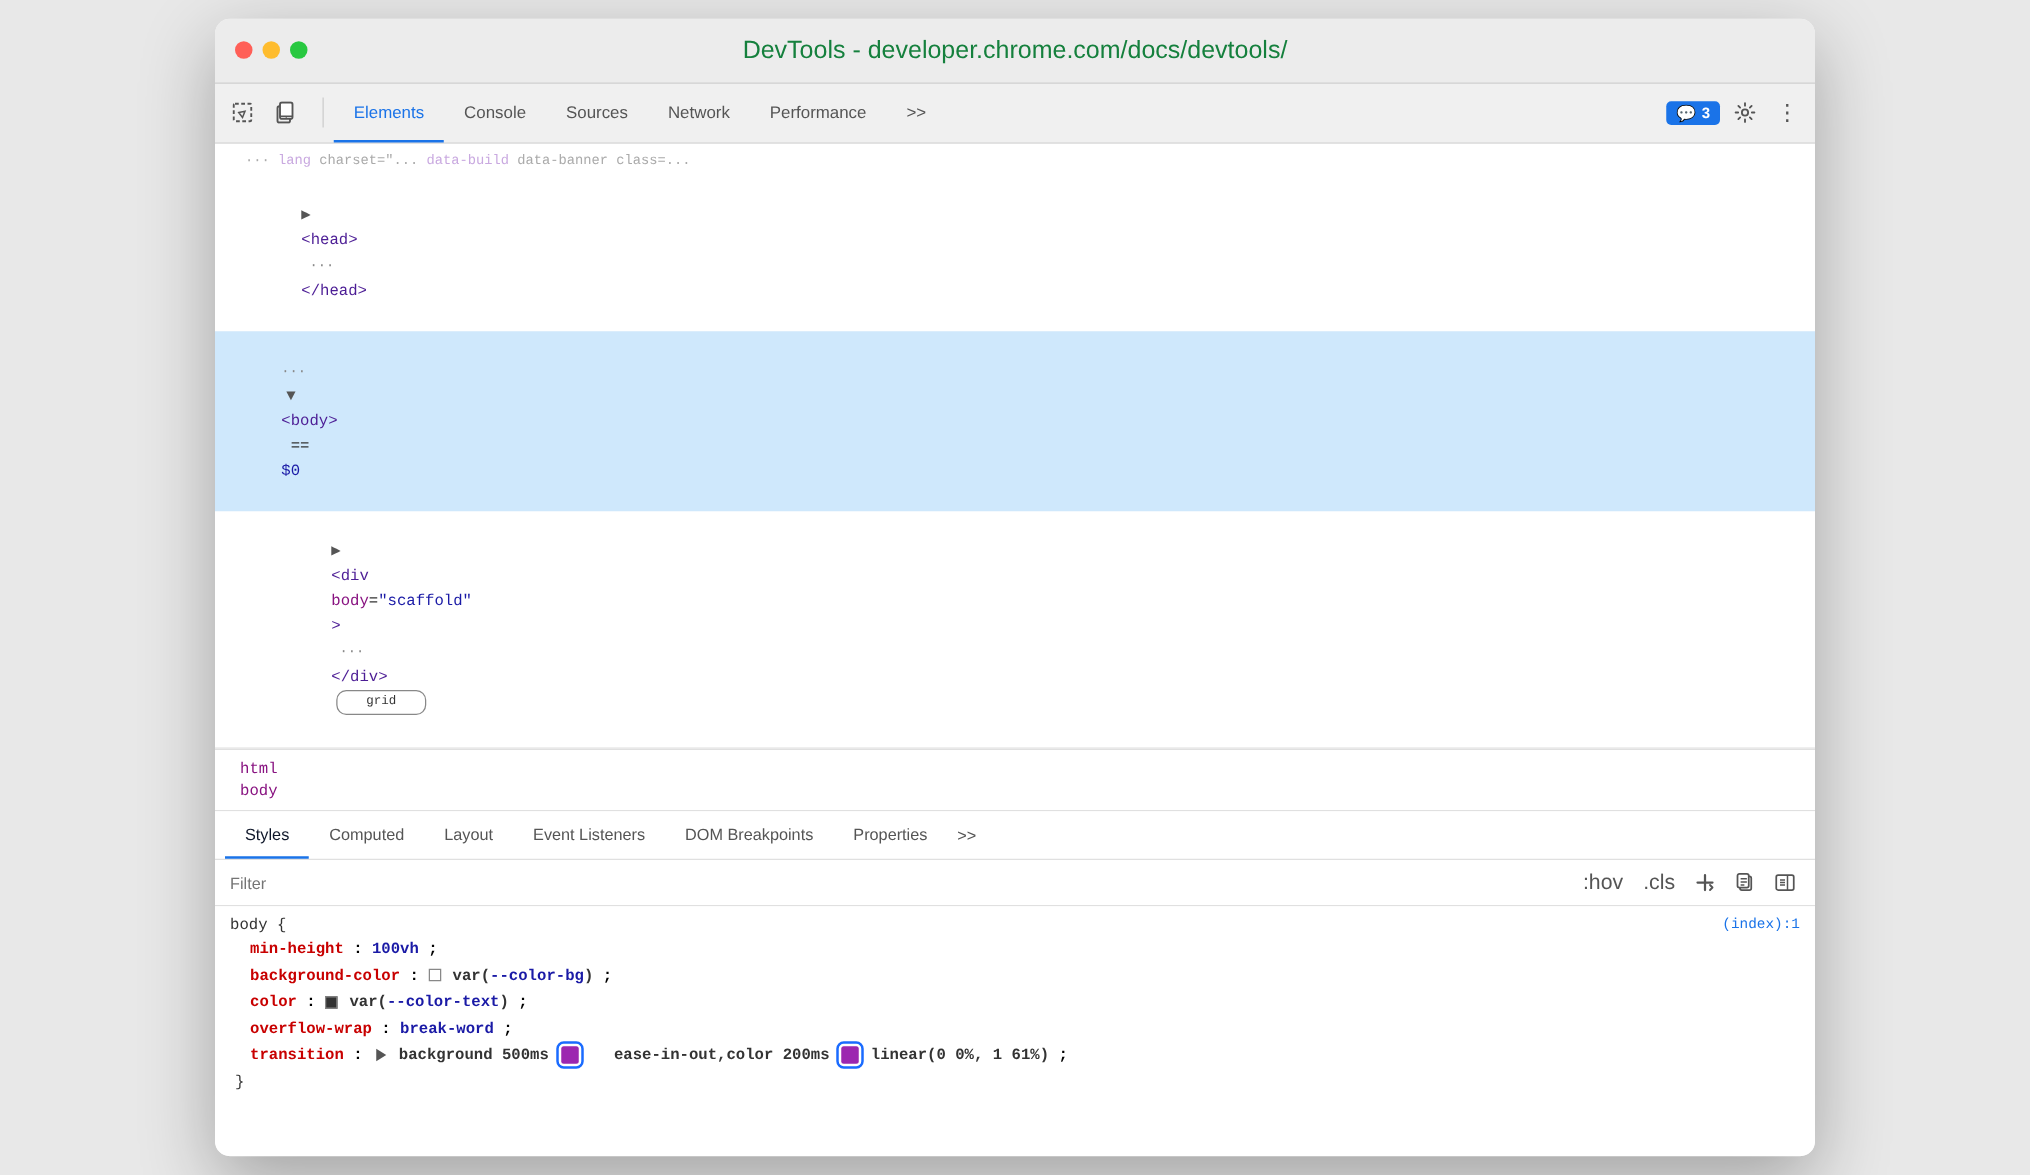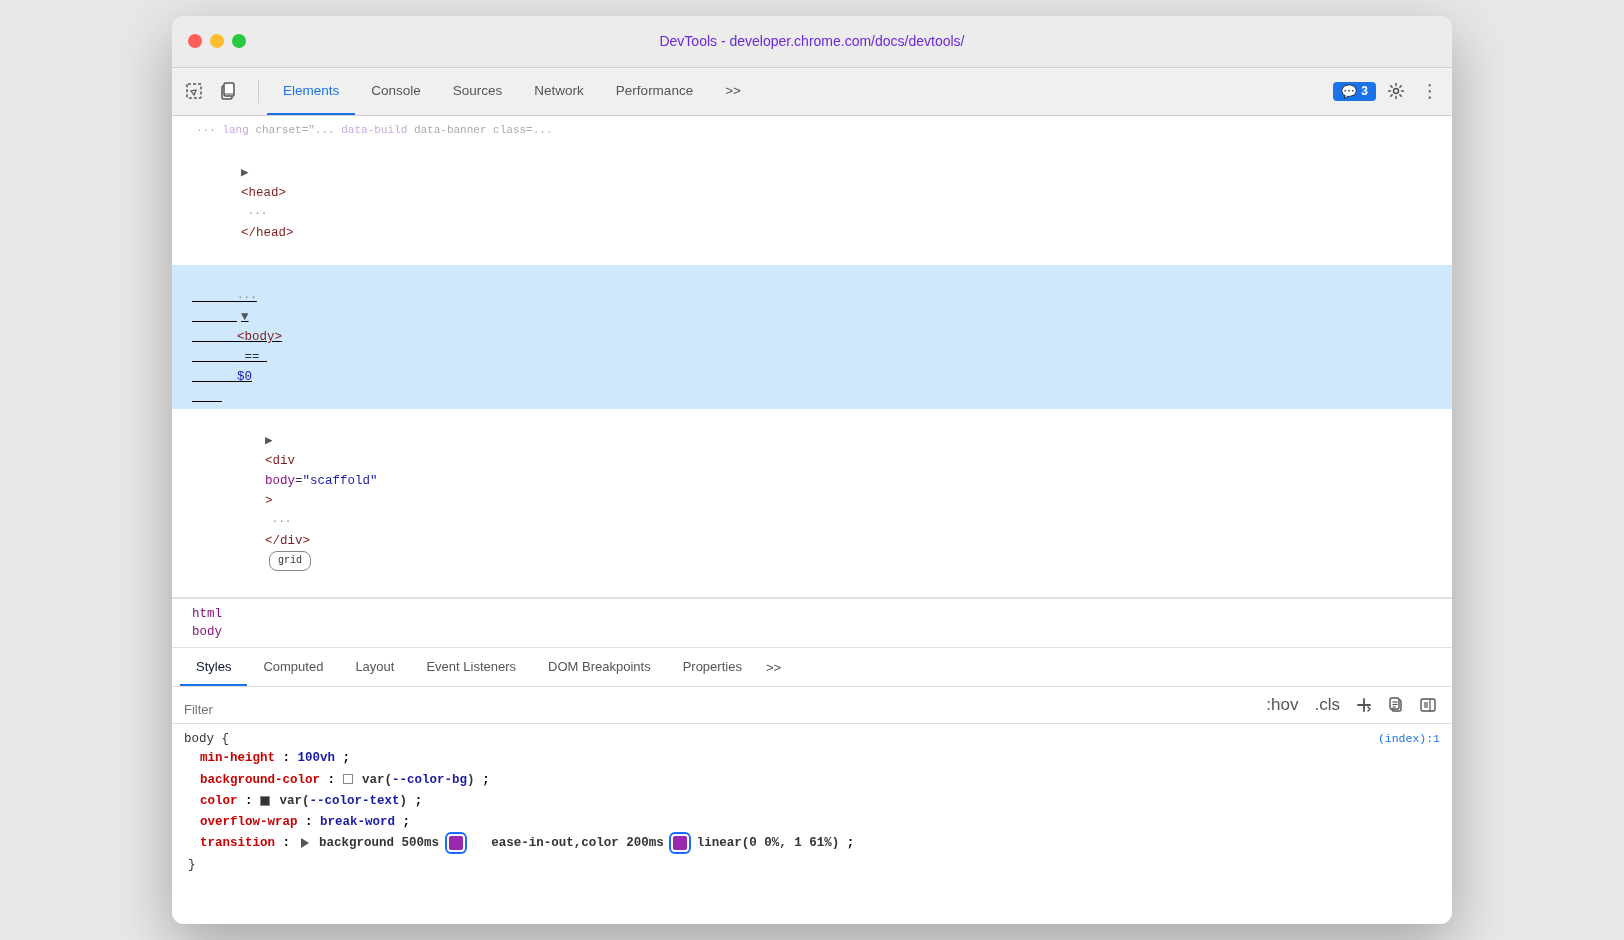--- a/index.html
+++ b/index.html
@@ -40,23 +40,23 @@
       height: 14px;
       border-radius: 50%;
     }
     .tl-red { background: #ff5f57; }
     .tl-yellow { background: #febc2e; }
     .tl-green { background: #28c840; }
     .window-title {
       position: absolute;
       left: 50%;
       transform: translateX(-50%);
-      font-size: 14px;
+      font-size: 20px;
       font-weight: 500;
-      color: #6d28d9;
+      color: #15803d;
     }
 
     
     .devtools-toolbar {
       background: #f0f0f0;
       border-bottom: 1px solid #d0d0d0;
       display: flex;
       align-items: center;
       height: 48px;
       padding: 0 8px;
@@ -151,26 +151,26 @@
       line-height: 1.6;
       white-space: pre;
     }
     .dom-line.selected {
       background: #cfe8fc;
     }
     .dom-line .dots {
       color: #888;
       font-size: 11px;
     }
-    .tag-purple { color: #7f1d1d; }
+    .tag-purple { color: #4c1d95; }
     .badge-grid {
       display: inline-block;
       border: 1px solid #888;
       border-radius: 8px;
-      padding: 1px 8px;
+      padding: 1px 23px;
       font-size: 10px;
       color: #333;
       margin-left: 4px;
       vertical-align: middle;
     }
     .triangle { color: #555; margin-right: 2px; }
 
     
     .breadcrumb-bar {
       background: white;
@@ -218,21 +218,21 @@
       display: flex;
       align-items: center;
       font-size: 13px;
       color: #555;
       cursor: pointer;
     }
 
     
     .filter-bar {
       display: flex;
-      align-items: flex-end;
+      align-items: center;
       border-bottom: 1px solid #e0e0e0;
       padding: 6px 12px;
       background: white;
     }
     .filter-input {
       flex: 1;
       border: none;
       outline: none;
       font-size: 13px;
       color: #333;
@@ -412,21 +412,21 @@
 
     <div class="dom-line" style="color:#aaa; font-size:11px; padding-left:24px;">··· <span style="color:#c9a9e0;">lang</span> <span style="color:#aaa;">charset="...</span> <span style="color:#c9a9e0;">data-build</span> <span style="color:#aaa;">data-banner class=...</span></div>
 
     <div class="dom-line" style="padding-left:24px;">
       <span class="triangle" style="color:#555;">▶</span>
       <span class="tag-purple">&lt;head&gt;</span>
       <span class="dots"> ··· </span>
       <span class="tag-purple">&lt;/head&gt;</span>
     </div>
 
-    <div class="dom-line selected" style="padding-left:20px;text-decoration:underline;">
+    <div class="dom-line selected" style="padding-left:8px;">
       <span style="color:#888; font-size:11px;">···</span>
       <span style="margin-left:4px;" class="triangle">▼</span>
       <span class="tag-purple">&lt;body&gt;</span>
       <span style="color:#333;"> == </span>
       <span style="color:#1a1aa6;">$0</span>
     </div>
 
     <div class="dom-line" style="padding-left:48px;">
       <span class="triangle">▶</span>
       <span class="tag-purple">&lt;div </span>

